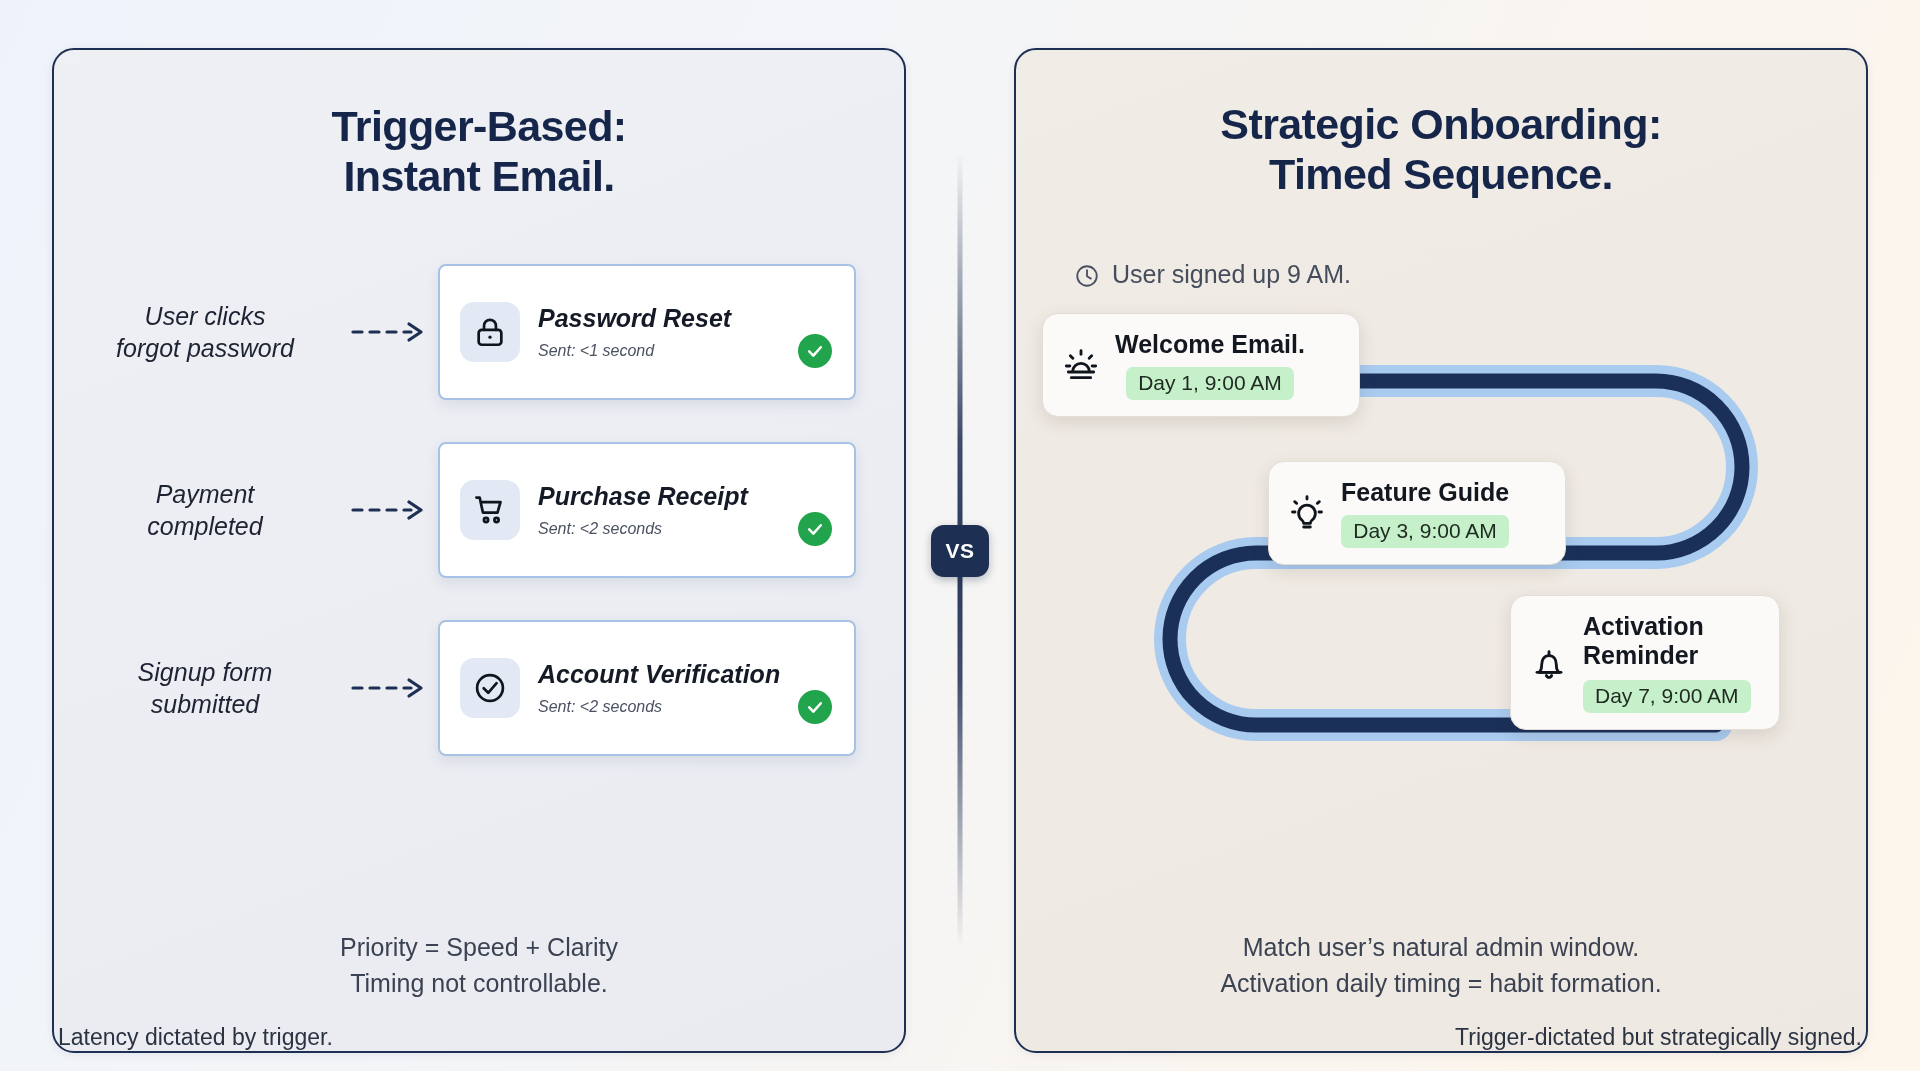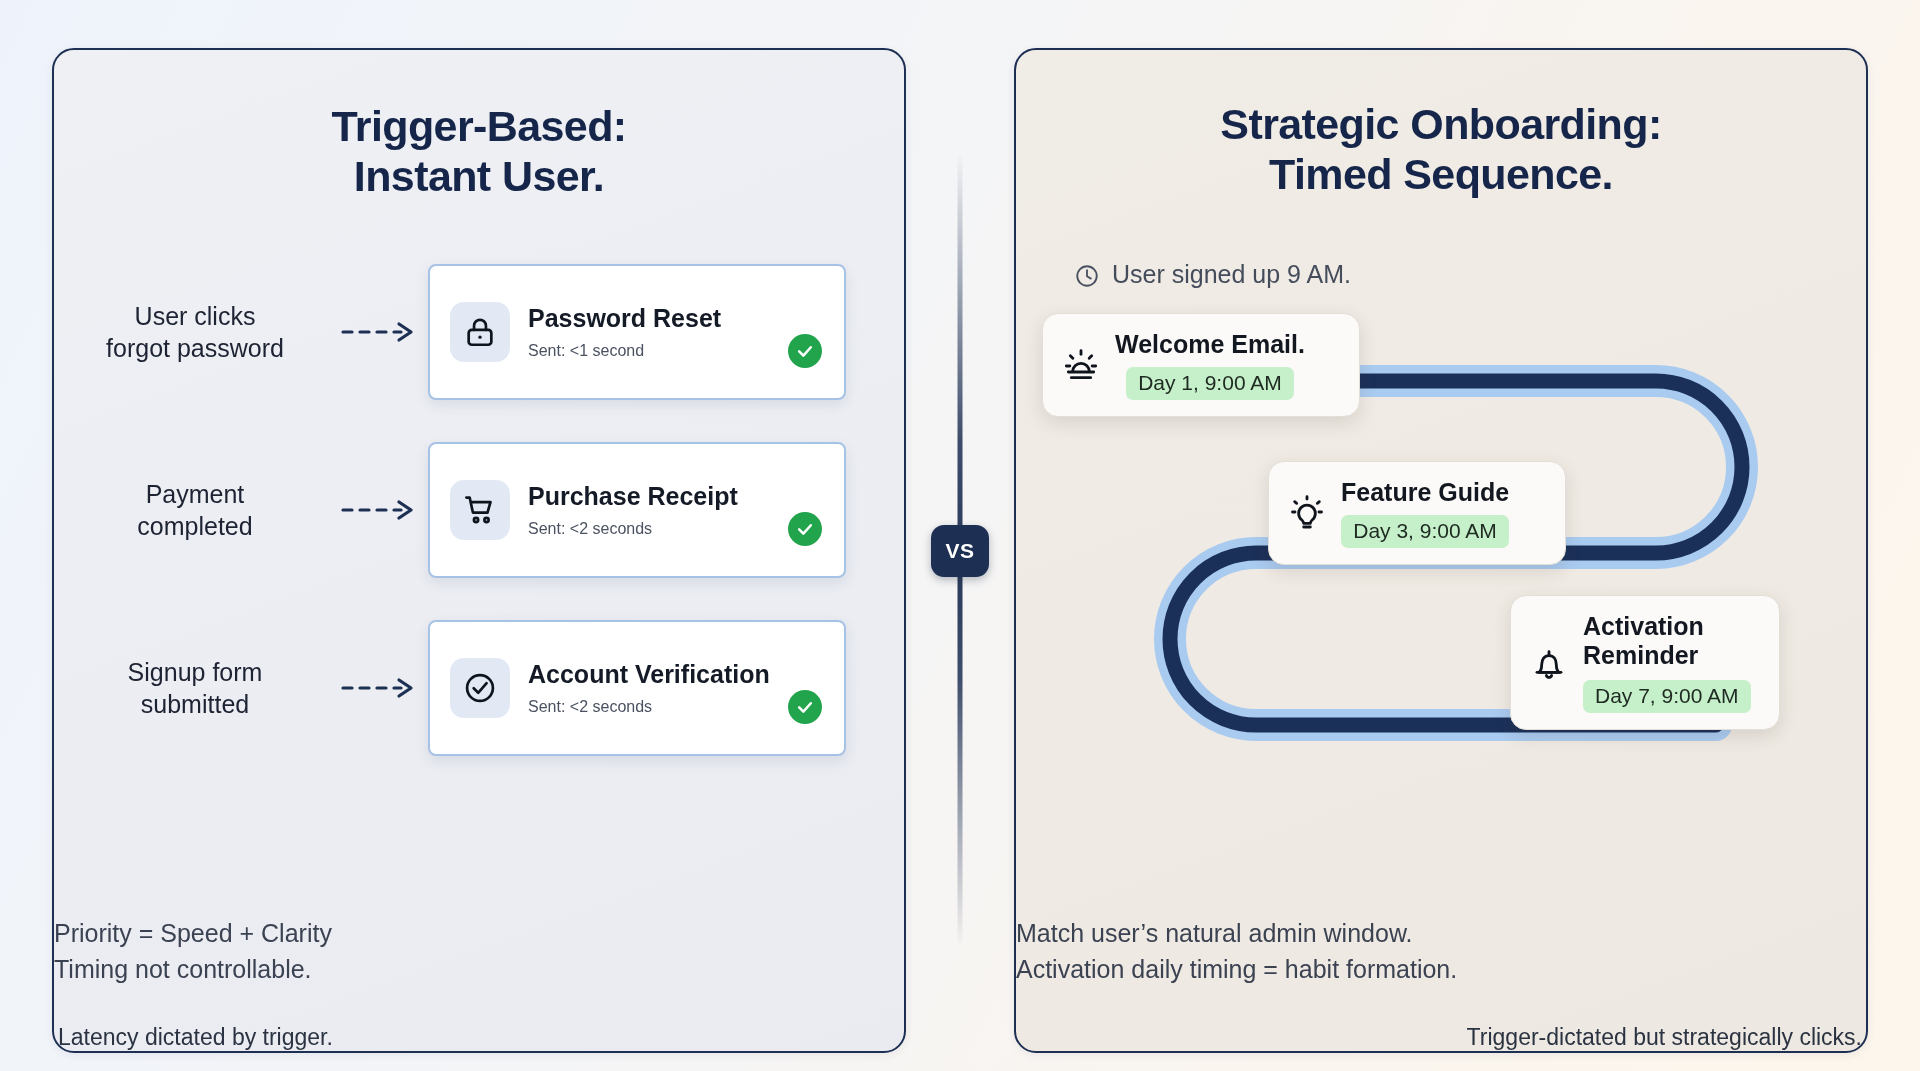--- a/index.html
+++ b/index.html
@@ -94,21 +94,22 @@
     line-height: 1.16;
     letter-spacing: -.6px;
     white-space: pre-line;
   }
   .panel-left .panel-title { margin-top: 52px; }
   .panel-right .panel-title { margin-top: 50px; }
 
   
   .trigger-rows {
     margin-top: 62px;
-    padding: 0 24px 0 0;
+    padding: 0 24px 0 10px;
+    font-style: italic;
   }
 
   .trigger-row {
     display: flex;
     align-items: center;
     height: 136px;
   }
   .trigger-row + .trigger-row { margin-top: 42px; }
 
   .trigger-label {
@@ -185,21 +186,22 @@
     align-items: center;
     justify-content: center;
     flex: none;
   }
 
   
   .panel-note {
     position: absolute;
     left: 0;
     right: 0;
-    bottom: 64px;
+    bottom: 50px;
+    text-align: center;
     color: #3b4252;
     font-size: 25px;
     line-height: 1.42;
     white-space: pre-line;
   }
 
   
   .signup-line {
     margin: 60px 8px 0 58px;
     display: flex;
@@ -274,21 +276,21 @@
   svg { display: block; }
 </style>
 </head>
 <body>
 
 <div class="board">
 
   <section class="panel panel-left">
 
     <h2 class="panel-title">Trigger-Based:
-Instant User.</h2>
+Instant Email.</h2>
 
     <div class="trigger-rows">
 
       <div class="trigger-row">
         <div class="trigger-label">User clicks
 forgot password</div>
         <div class="arrow">
           <svg width="82" height="22" viewBox="0 0 82 22">
             <line x1="2" y1="11" x2="60" y2="11" stroke="#1d2f52" stroke-width="3.2" stroke-dasharray="9 8" stroke-linecap="round"></line>
             <polyline points="58,3 70,11 58,19" fill="none" stroke="#1d2f52" stroke-width="3.2" stroke-linecap="round" stroke-linejoin="round"></polyline>
@@ -461,13 +463,13 @@
 
     </div>
 
     <div class="panel-note">Match user’s natural admin window.
 Activation daily timing = habit formation.</div>
   </section>
 
 </div>
 
 <div class="caption caption-left">Latency dictated by trigger.</div>
-<div class="caption caption-right">Trigger-dictated but strategically clicks.</div>
+<div class="caption caption-right">Trigger-dictated but strategically signed.</div>
 
 </body></html>

